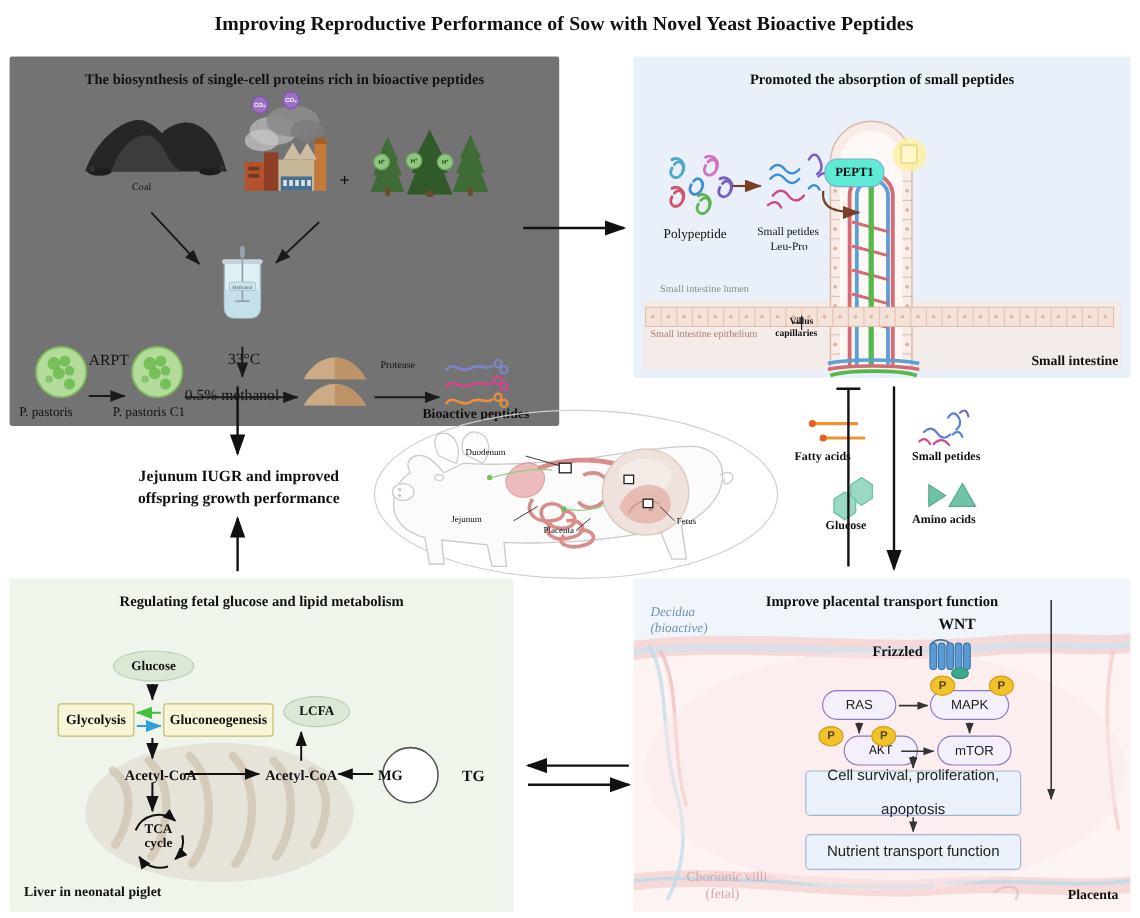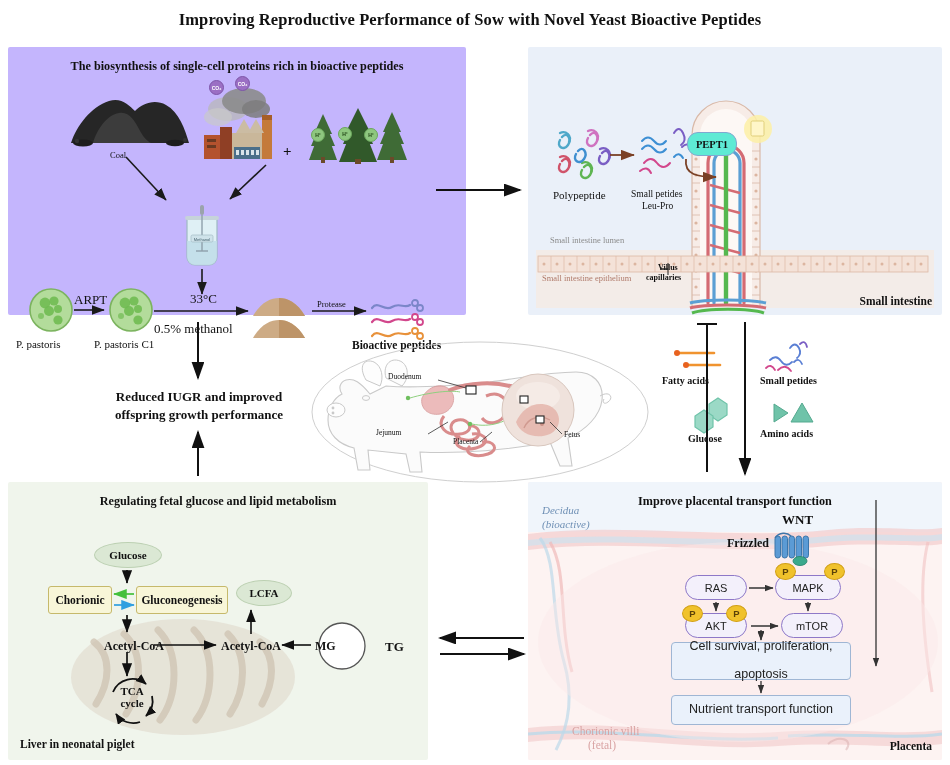--- a/index.html
+++ b/index.html
@@ -26,22 +26,22 @@
     font-weight: bold;
     color: #111;
     letter-spacing: .1px;
     font-family: "Liberation Serif", serif;
   }
 
   
   .panel { position: absolute; }
 
   #panel-biosynthesis {
-    left: 8px; top: 47px; width: 458px; height: 268px;
-    background: #c4b5fd;
+    left: 8px; top: 47px; width: 458px; height: 308px;
+    background: #737373;
     border-radius: 2px;
   }
   #panel-intestine {
     left: 528px; top: 47px; width: 414px; height: 268px;
     background: #eaf0f9;
     border-radius: 2px;
   }
   #panel-liver {
     left: 8px; top: 482px; width: 420px; height: 278px;
     background: #f0f5ec;
@@ -310,20 +310,21 @@
       <line x1="118" y1="110" x2="158" y2="153" stroke="#1a1a1a" stroke-width="1.6" marker-end="url(#ah)"></line>
       <line x1="258" y1="118" x2="222" y2="152" stroke="#1a1a1a" stroke-width="1.6" marker-end="url(#ah)"></line>
       <line x1="194" y1="222" x2="194" y2="247" stroke="#1a1a1a" stroke-width="1.6" marker-end="url(#ah)"></line>
       <line x1="66" y1="268" x2="96" y2="268" stroke="#1a1a1a" stroke-width="1.6" marker-end="url(#ah)" transform="translate(0,-5)"></line>
       <line x1="146" y1="264" x2="240" y2="264" stroke="#1a1a1a" stroke-width="1.6" marker-end="url(#ah)"></line>
       <line x1="304" y1="264" x2="358" y2="264" stroke="#1a1a1a" stroke-width="1.6" marker-end="url(#ah)"></line>
     </svg>
   </div>
 
   <div class="panel" id="panel-intestine">
+    <div class="panel-title">Promoted the absorption of small peptides</div>
 
     <div style="position:absolute; left:8px; top:203px; width:398px; height:58px; background:#f3ece8;"></div>
 
     <svg style="left:142px; top:30px;" width="120" height="232" viewBox="0 0 120 232">
 
       <path d="M22 230 L22 58 A34 34 0 0 1 90 58 L90 230" fill="#f7ece7" stroke="#d9b9a8" stroke-width="1.2"></path>
       <path d="M30 230 L30 58 A26 26 0 0 1 82 58 L82 230" fill="#fdf8f5" stroke="none"></path>
 
       <g stroke="#d9b9a8" stroke-width=".8" fill="none">
         <path d="M22 74 L30 74"></path>
@@ -575,21 +576,21 @@
       <line x1="252" y1="96" x2="240" y2="84" stroke="#333" stroke-width=".8"></line>
     </svg>
 
     <div class="lbl" style="left:78px; top:42px; font-size:7.5px;">Duodenum</div>
     <div class="lbl" style="left:66px; top:98px; font-size:7.5px;">Jejunum</div>
     <div class="lbl" style="left:143px; top:107px; font-size:7.5px;">Placenta</div>
     <div class="lbl" style="left:254px; top:100px; font-size:7.5px;">Fetus</div>
   </div>
 
   <div class="mid-text" style="left:104px; top:388px; width:190px;">
-    <div>Reduced IUGR and improved</div>
+    <div>Jejunum IUGR and improved</div>
     <div>offspring growth performance</div>
   </div>
 
   <div class="panel" style="left:660px; top:338px; width:160px; height:130px;">
     <svg style="left:12px; top:10px;" width="48" height="22" viewBox="0 0 48 22">
       <line x1="5" y1="5" x2="42" y2="5" stroke="#f0932f" stroke-width="2.6" stroke-linecap="round"></line>
       <circle cx="5" cy="5" r="3" fill="#e8621f"></circle>
       <line x1="14" y1="17" x2="48" y2="17" stroke="#f0932f" stroke-width="2.6" stroke-linecap="round"></line>
       <circle cx="14" cy="17" r="3" fill="#e8621f"></circle>
     </svg>
@@ -630,21 +631,21 @@
         <path d="M56 22 C76 40 74 78 58 102"></path>
         <path d="M90 18 C112 40 110 84 92 108"></path>
         <path d="M126 18 C148 40 146 84 128 108"></path>
         <path d="M160 22 C180 42 178 78 162 102"></path>
         <path d="M192 30 C208 46 206 70 194 92"></path>
       </g>
     </svg>
 
     <div class="ell" style="left:86px; top:60px; width:68px; height:26px;">Glucose</div>
 
-    <div class="ybox" style="left:40px; top:104px; width:64px; height:28px;">Chorionic</div>
+    <div class="ybox" style="left:40px; top:104px; width:64px; height:28px;">Glycolysis</div>
     <div class="ybox" style="left:128px; top:104px; width:92px; height:28px;">Gluconeogenesis</div>
 
     <div class="ell" style="left:228px; top:98px; width:56px; height:26px;">LCFA</div>
 
     <div class="lbl b" style="left:96px; top:157px; font-size:12px;">Acetyl-CoA</div>
     <div class="lbl b" style="left:213px; top:157px; font-size:12px;">Acetyl-CoA</div>
 
     <svg style="left:306px; top:140px;" width="56" height="48" viewBox="0 0 56 48">
       <circle cx="28" cy="24" r="23" fill="#ffffff" stroke="#555" stroke-width="1.3"></circle>
     </svg>
@@ -729,21 +730,21 @@
       </g>
       <path d="M2 8 C6 2 14 2 18 6" fill="none" stroke="#3c76aa" stroke-width="1.4"></path>
       <ellipse cx="27" cy="31" rx="7" ry="4.5" fill="#3aa98c" stroke="#2b8770" stroke-width=".9"></ellipse>
     </svg>
 
     <div class="node" style="left:157px; top:93px; width:62px; height:25px;">RAS</div>
     <div class="node" style="left:247px; top:93px; width:66px; height:25px;">MAPK</div>
     <div class="pbadge" style="left:247px; top:81px;">P</div>
     <div class="pbadge" style="left:296px; top:81px;">P</div>
 
-    <div class="node" style="left:157px; top:131px; width:62px; height:25px;">AKT</div>
+    <div class="node" style="left:175px; top:131px; width:62px; height:25px;font-family:Liberation Mono, monospace;">AKT</div>
     <div class="pbadge" style="left:154px; top:123px;">P</div>
     <div class="pbadge" style="left:198px; top:123px;">P</div>
 
     <div class="node" style="left:253px; top:131px; width:62px; height:25px;">mTOR</div>
 
     <div class="bbox" style="left:143px; top:160px; width:180px; height:38px; flex-direction:column;gap:12px;">
       <span>Cell survival, proliferation,</span>
       <span>apoptosis</span>
     </div>
 

